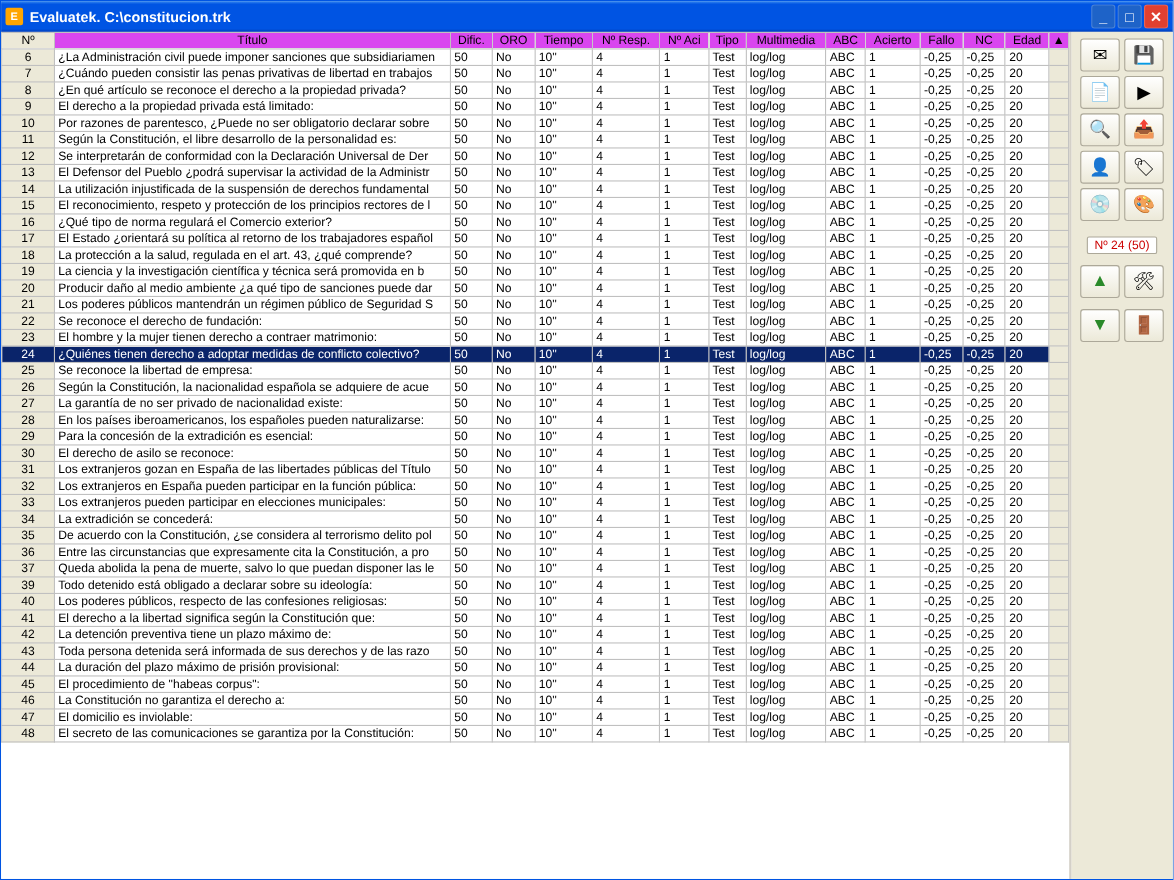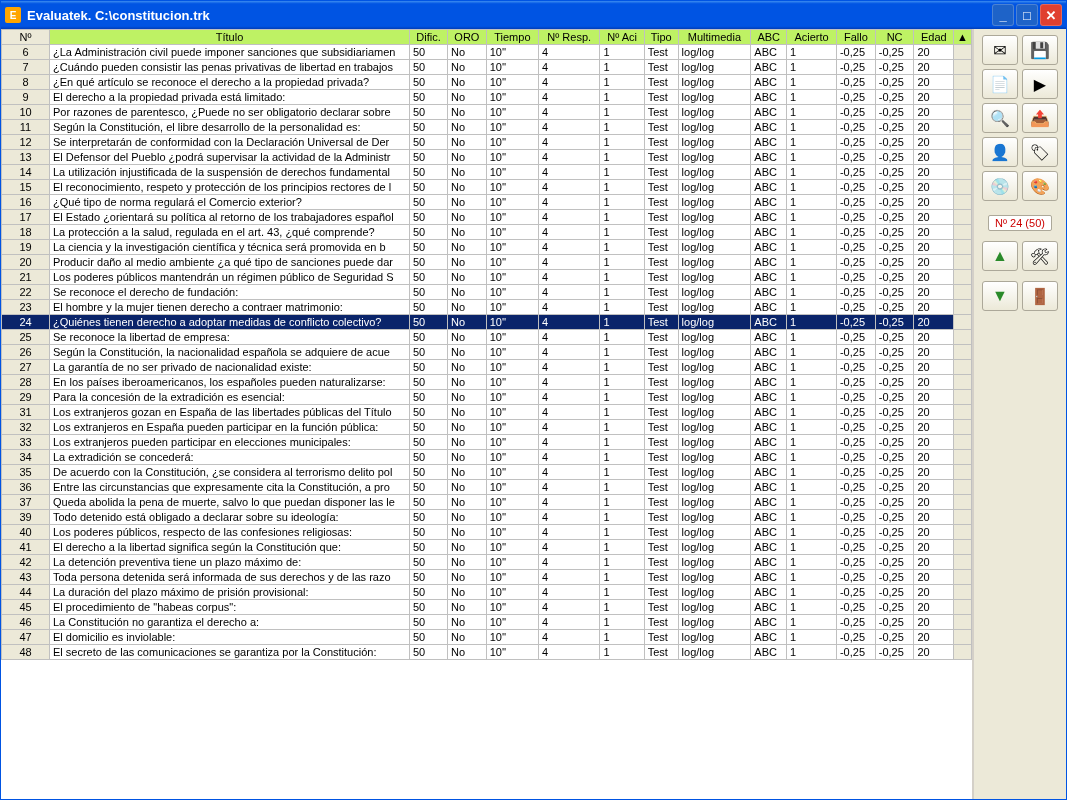--- a/index.html
+++ b/index.html
@@ -9,21 +9,21 @@
 .titlebar .app-icon { width: 16px; height: 16px; background: #ffa500; margin-right: 6px; display: inline-flex; align-items: center; justify-content: center; font-weight: bold; font-size: 10px; color: #fff; border-radius: 2px; }
 .titlebar .title { flex: 1; font-size: 13px; font-weight: bold; }
 .win-btns { display: flex; gap: 2px; }
 .win-btn { width: 22px; height: 22px; border-radius: 3px; border: 1px solid #fff3; display: flex; align-items: center; justify-content: center; font-weight: bold; font-size: 13px; color: #fff; cursor: pointer; }
 .win-min, .win-max { background: #1e63c8; }
 .win-close { background: #e04030; }
 .body-area { flex: 1; display: flex; background: #fff; min-height: 0; }
 .grid-wrap { flex: 1; overflow: auto; border-right: 2px solid #d4d0c8; position: relative; }
 table { border-collapse: collapse; width: 100%; font-size: 11px; }
 th, td { border: 1px solid #c0c0c0; padding: 1px 3px; white-space: nowrap; text-align: left; background: #fff; }
-th { background: #bef264; font-weight: normal; position: sticky; top: 0; text-align: center; }
+th { background: #d946ef; font-weight: normal; position: sticky; top: 0; text-align: center; }
 td.num-col, th.num-col { background: #ece9d8; text-align: center; width: 48px; }
 tr.selected td { background: #0a246a; color: #fff; }
 .col-titulo { width: 360px; max-width: 360px; overflow: hidden; text-overflow: clip; }
 .sidepanel { width: 92px; background: #ece9d8; padding: 6px 4px; display: flex; flex-direction: column; align-items: center; gap: 4px; }
 .btn-grid { display: grid; grid-template-columns: 36px 36px; gap: 4px; }
 .toolbtn { width: 36px; height: 30px; border: 1px solid #aca899; background: linear-gradient(to bottom, #fff, #ece9d8); border-radius: 3px; display: flex; align-items: center; justify-content: center; cursor: pointer; font-size: 16px; }
 .sep { height: 2px; }
 .status-badge { margin-top: 4px; border: 1px solid #aca899; background: #fff; padding: 1px 6px; font-size: 11px; color: #c00; border-radius: 2px; }
 .arrow-row { display: flex; gap: 4px; margin-top: 6px; }
 .grid-wrap::-webkit-scrollbar { width: 17px; height: 17px; }
@@ -469,20 +469,37 @@
               <td>Test</td>
               <td>log/log</td>
               <td>ABC</td>
               <td>1</td>
               <td>-0,25</td>
               <td>-0,25</td>
               <td>20</td>
               <td style="background: rgb(236, 233, 216);"></td>
             </tr>
             <tr>
+              <td class="num-col">30</td>
+              <td class="col-titulo">El derecho de asilo se reconoce:</td>
+              <td>50</td>
+              <td>No</td>
+              <td>10''</td>
+              <td>4</td>
+              <td>1</td>
+              <td>Test</td>
+              <td>log/log</td>
+              <td>ABC</td>
+              <td>1</td>
+              <td>-0,25</td>
+              <td>-0,25</td>
+              <td>20</td>
+              <td style="background: rgb(236, 233, 216);"></td>
+            </tr>
+            <tr>
               <td class="num-col">31</td>
               <td class="col-titulo">Los extranjeros gozan en España de las libertades públicas del Título</td>
               <td>50</td>
               <td>No</td>
               <td>10''</td>
               <td>4</td>
               <td>1</td>
               <td>Test</td>
               <td>log/log</td>
               <td>ABC</td>

